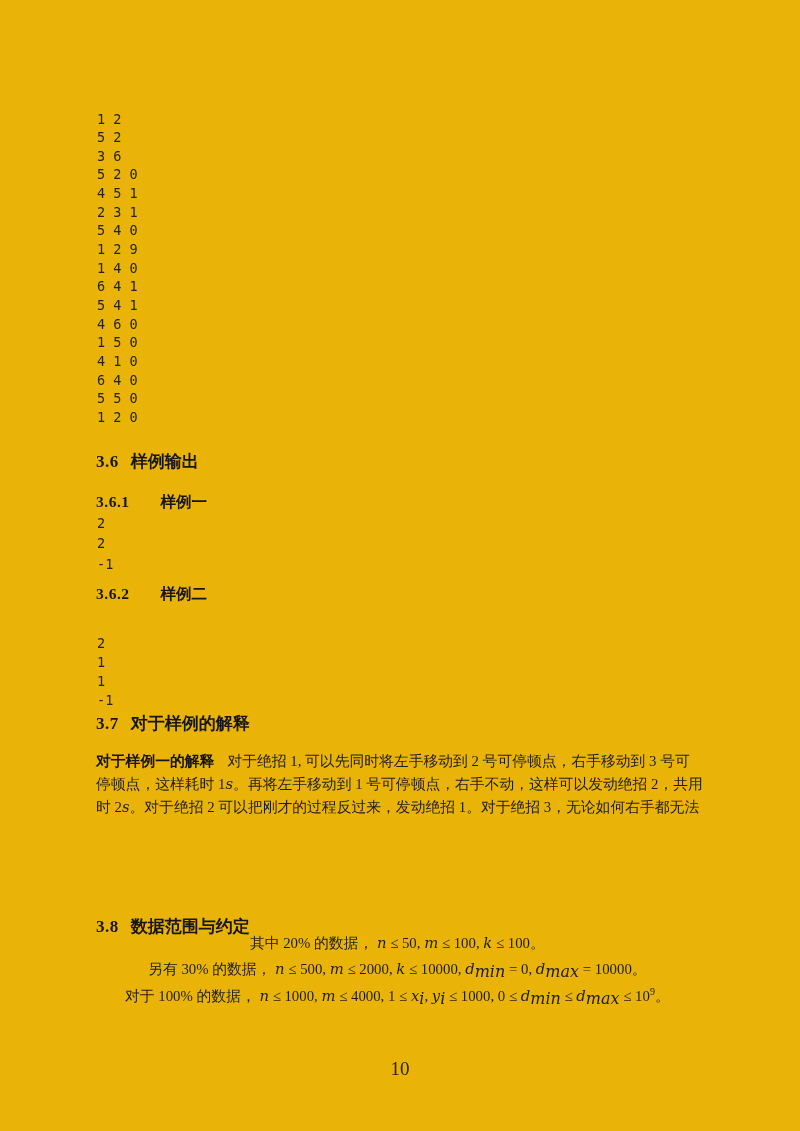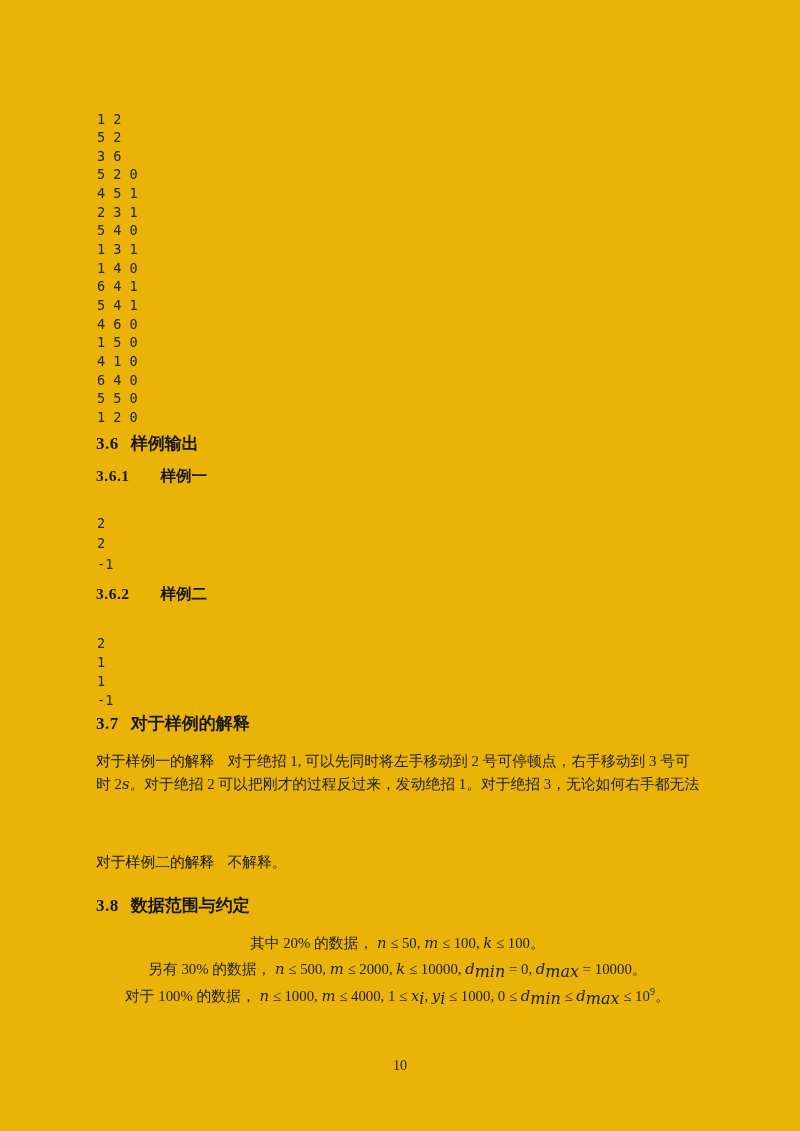--- a/index.html
+++ b/index.html
@@ -53,21 +53,21 @@
   
   .para {
     left: 96px;
     width: 640px;
     font-size: 14.8px;
     line-height: 21.9px;
     color: #1e1e1e;
   }
   .pline { white-space: nowrap; }
   .plabel {
-    font-weight: 400;
+    font-weight: 700;
     margin-right: 13px;
     color: #141414;
   }
   .para i, .rline i { font-style: italic; font-family: "DejaVu Serif", serif; }
 
   
   .ranges {
     left: 125px;
     font-size: 14.8px;
     line-height: 25.4px;
@@ -85,61 +85,59 @@
     font-size: 10px;
     line-height: 0;
     vertical-align: 6px;
   }
 
   
   .pageno {
     left: 0; top: 1058px;
     width: 800px;
     text-align: center;
-    font-size: 14px;
+    font-size: 19px;
     color: #222;
   }
 </style>
 </head>
 <body>
 
 <div class="page">
 
-  <pre id="input-list" class="abs mono"><div>1 2</div><div>5 2</div><div>3 6</div><div>5 2 0</div><div>4 5 1</div><div>2 3 1</div><div>5 4 0</div><div>1 3 1</div><div>1 4 0</div><div>6 4 1</div><div>5 4 1</div><div>4 6 0</div><div>1 5 0</div><div>4 1 0</div><div>6 4 0</div><div>5 5 0</div><div>1 2 0</div></pre>
+  <pre id="input-list" class="abs mono"><div>1 2</div><div>5 2</div><div>3 6</div><div>5 2 0</div><div>4 5 1</div><div>2 3 1</div><div>5 4 0</div><div>1 2 9</div><div>1 4 0</div><div>6 4 1</div><div>5 4 1</div><div>4 6 0</div><div>1 5 0</div><div>4 1 0</div><div>6 4 0</div><div>5 5 0</div><div>1 2 0</div></pre>
 
-  <div class="abs h2" style="top:433px">
+  <div class="abs h2" style="top:451px">
     <span class="hnum">3.6</span><span>样例输出</span>
   </div>
 
-  <div class="abs h3" style="top:466px">
+  <div class="abs h3" style="top:492px">
     <span class="hnum">3.6.1</span><span>样例一</span>
   </div>
 
   <pre id="sample-one-out" class="abs mono"><div>2</div><div>2</div><div>-1</div></pre>
 
   <div class="abs h3" style="top:584px">
     <span class="hnum">3.6.2</span><span>样例二</span>
   </div>
 
   <pre id="sample-two-out" class="abs mono"><div>2</div><div>1</div><div>1</div><div>-1</div></pre>
 
   <div class="abs h2" style="top:713px">
     <span class="hnum">3.7</span><span>对于样例的解释</span>
   </div>
 
   <div class="abs para" style="top:751px">
     <div class="pline"><span class="plabel">对于样例一的解释</span><span><span>对于绝招 1, 可以先同时将左手移动到 2 号可停顿点，右手移动到 3 号可</span></span></div>
+    <div class="pline"><span>停顿点，这样耗时 1</span><i>s</i><span>。再将左手移动到 1 号可停顿点，右手不动，这样可以发动绝招 2，共用</span></div>
     <div class="pline"><span>时 2</span><i>s</i><span>。对于绝招 2 可以把刚才的过程反过来，发动绝招 1。对于绝招 3，无论如何右手都无法</span></div>
   </div>
 
-  <div class="abs para" style="top:852px">
-    <div class="pline"><span class="plabel">对于样例二的解释</span><span>不解释。</span></div>
-  </div>
 
-  <div class="abs h2" style="top:895px">
+  <div class="abs h2" style="top:916px">
     <span class="hnum">3.8</span><span>数据范围与约定</span>
   </div>
 
   <div class="abs ranges" style="top:930px">
     <div class="rline"><span>其中 20% 的数据， </span><i>n</i><span> ≤ 50, </span><i>m</i><span> ≤ 100, </span><i>k</i><span> ≤ 100。</span></div>
     <div class="rline"><span>另有 30% 的数据， </span><i>n</i><span> ≤ 500, </span><i>m</i><span> ≤ 2000, </span><i>k</i><span> ≤ 10000, </span><i>d</i><sub>min</sub><span> = 0, </span><i>d</i><sub>max</sub><span> = 10000。</span></div>
     <div class="rline"><span>对于 100% 的数据， </span><i>n</i><span> ≤ 1000, </span><i>m</i><span> ≤ 4000, 1 ≤ </span><i>x</i><sub>i</sub><span>, </span><i>y</i><sub>i</sub><span> ≤ 1000, 0 ≤ </span><i>d</i><sub>min</sub><span> ≤ </span><i>d</i><sub>max</sub><span> ≤ 10</span><sup>9</sup><span>。</span></div>
   </div>
 
   <div class="abs pageno">10</div>

